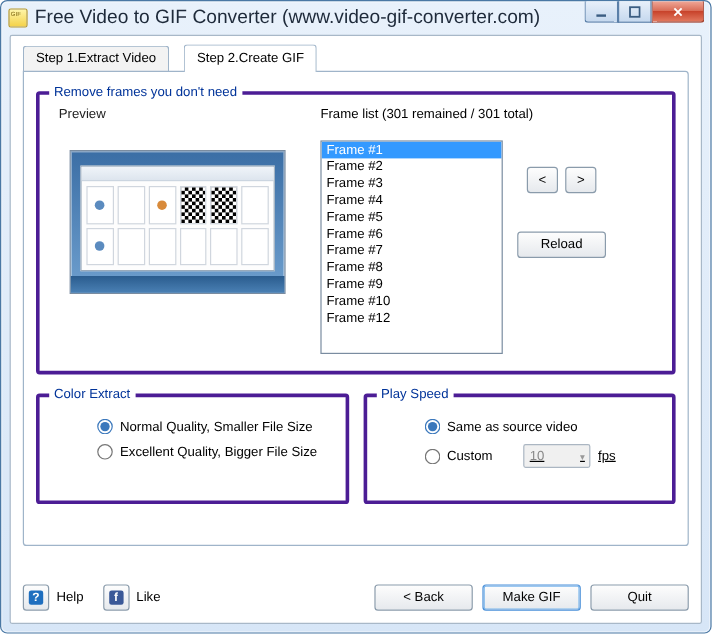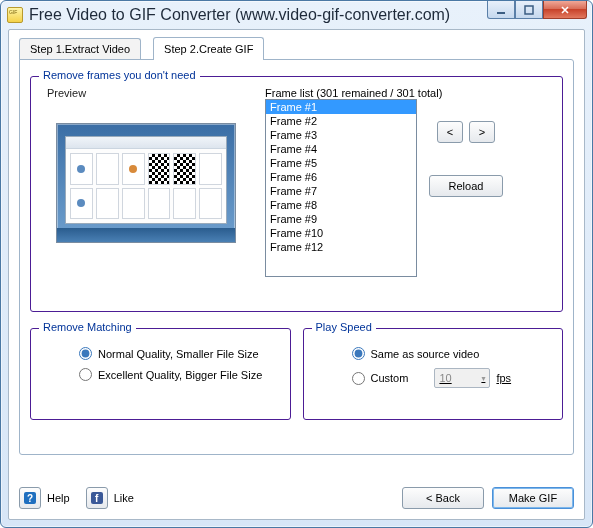--- a/index.html
+++ b/index.html
@@ -20,37 +20,37 @@
 
 .client { position: absolute; top: 28px; left: 7px; right: 7px; bottom: 7px; background: #fff; border: 1px solid #a8b8c8; border-radius: 2px; padding: 8px 10px 10px 10px; }
 
 
 .tabs { display: flex; margin-bottom: -1px; }
 .tab { padding: 4px 10px 5px; border: 1px solid #9fb4c9; border-bottom: none; background: #f3f3f3; border-radius: 3px 3px 0 0; margin-right: 12px; }
 .tab.active { background: #fff; position: relative; z-index: 2; padding-top: 5px; margin-top: -1px; }
 .tabpanel { border: 1px solid #9fb4c9; background: #fff; height: 396px; border-radius: 0 3px 3px 3px; padding: 10px; position: relative; }
 
 
-.group { border: 1px solid #4c1d95; border-radius: 3px; padding: 10px 10px 12px; position: relative; margin-top: 6px; }
+.group { border: 3px solid #4c1d95; border-radius: 3px; padding: 10px 10px 12px; position: relative; margin-top: 6px; }
 .group > legend, .group > .legend { position: absolute; top: -8px; left: 8px; background: #fff; padding: 0 4px; color: #003399; font-size: 11px; }
 
 .row1 { display: flex; gap: 14px; }
 .preview-area { width: 210px; }
 .preview-label { color: #222; margin-bottom: 6px; margin-left: 6px; }
 .preview-img { width: 180px; height: 120px; margin: 24px auto 16px; border: 1px solid #7a8ca0; background: linear-gradient(#3b6ea5,#6fa0cf); position: relative; box-shadow: 0 0 0 1px rgba(255,255,255,0.4) inset; display:flex; flex-direction:column; }
 .pv-inner { margin:12px 8px 4px; flex:1; background:#fdfdfd; border:1px solid #9ab; display:flex; flex-direction:column; }
 .pv-toolbar { height:12px; background:linear-gradient(#f0f4f9,#dde5ee); border-bottom:1px solid #cbd5e0; }
 .pv-body { flex:1; padding:4px; display:grid; grid-template-columns:repeat(6,1fr); grid-template-rows:repeat(2,1fr); gap:3px; }
 .pv-item { background:#fff; border:1px solid #d0d6de; display:flex; align-items:center; justify-content:center; }
 .pv-item .dot { width:8px; height:8px; background:#5b8bbf; border-radius:50%; }
 .pv-item.bw { background: repeating-conic-gradient(#000 0 25%, #fff 0 50%); background-size: 6px 6px; }
 .pv-task { height:14px; background:linear-gradient(#2a5c8e,#4a80b4); }
 
 .frame-area { flex: 1; }
-.frame-title { margin-bottom: 0; }
+.frame-title { margin-bottom: 16px; }
 .frame-row { display: flex; gap: 12px; }
 .listbox { width: 152px; height: 178px; border: 1px solid #7a8ca0; background: #fff; overflow-x:hidden; overflow-y: scroll; }
 .listbox .item { padding: 1px 4px; white-space: nowrap; }
 .listbox .item.selected { background: #3399ff; color: #fff; }
 .framebtns { display: flex; flex-direction: column; gap: 10px; align-items: center; }
 .btn { min-width: 74px; height: 22px; border: 1px solid #8a9bab; border-radius: 3px; background: linear-gradient(#fdfdfd,#e6e9ed); display: inline-flex; align-items: center; justify-content: center; cursor: default; padding: 0 10px; }
 .navpair { display: flex; gap: 6px; margin-top: 22px; margin-bottom: 22px; }
 .navpair .btn { min-width: 26px; padding: 0 6px; }
 
 .row2 { display: flex; gap: 12px; margin-top: 10px; }
@@ -159,21 +159,21 @@
                 </div>
                 <div class="btn">Reload</div>
               </div>
             </div>
           </div>
         </div>
       </div>
 
       <div class="row2">
         <div class="group">
-          <div class="legend">Remove Matching</div>
+          <div class="legend">Color Extract</div>
           <label class="radio-row">
             <input type="radio" name="cm" checked="" style="">
             <span>Normal Quality, Smaller File Size</span>
           </label>
           <label class="radio-row">
             <input type="radio" name="cm" style="">
             <span>Excellent Quality, Bigger File Size</span>
           </label>
         </div>
         <div class="group">
@@ -205,15 +205,16 @@
           <div class="help-ic">?</div>
         </div>
       <span class="label">Help</span>
       <div class="iconbtn">
           <div class="fb-ic">f</div>
         </div>
       <span class="label">Like</span>
       <div class="spacer"></div>
       <div class="btn">&lt; Back</div>
       <div class="btn default">Make GIF</div>
+      <div class="btn">Quit</div>
     </div>
   </div>
 </div>
 
 </body></html>

